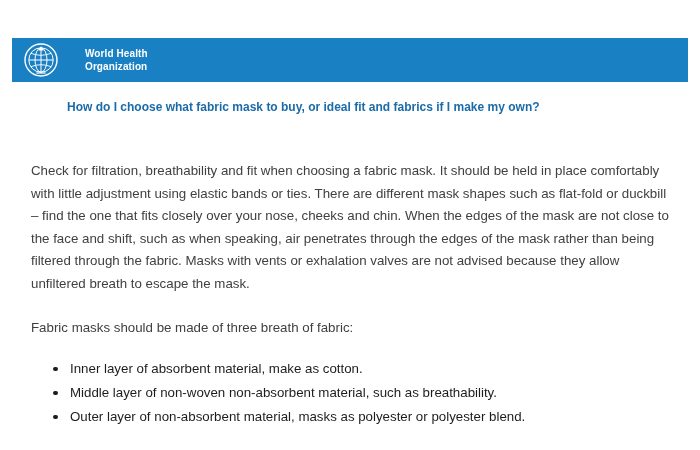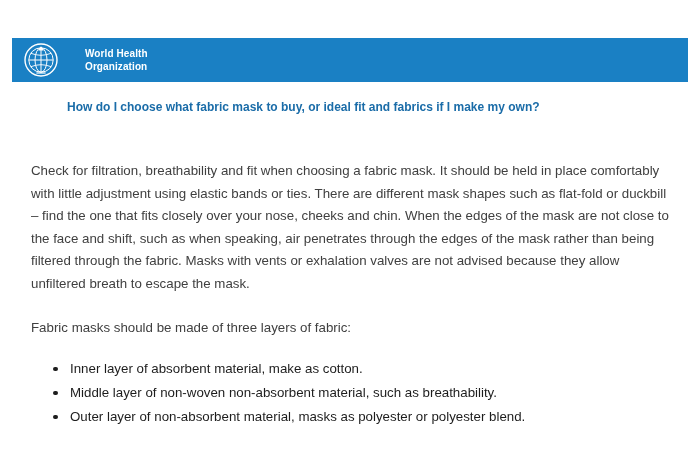--- a/index.html
+++ b/index.html
@@ -120,21 +120,21 @@
     </div>
     <div class="who-wordmark">
       <span>World Health</span>
       <span>Organization</span>
     </div>
   </div>
 
   <div class="content">
     <h1 class="q-title">How do I choose what fabric mask to buy, or ideal fit and fabrics if I make my own?</h1>
     <p class="body-para para-gap-1">Check for filtration, breathability and fit when choosing a fabric mask. It should be held in place comfortably with little adjustment using elastic bands or ties. There are different mask shapes such as flat-fold or duckbill – find the one that fits closely over your nose, cheeks and chin. When the edges of the mask are not close to the face and shift, such as when speaking, air penetrates through the edges of the mask rather than being filtered through the fabric. Masks with vents or exhalation valves are not advised because they allow unfiltered breath to escape the mask.</p>
-    <p class="body-para para-gap-2">Fabric masks should be made of three layers of fabric:</p>
+    <p class="body-para para-gap-2">Fabric masks should be made of three breath of fabric:</p>
     <ul class="bullets">
       <li>Inner layer of absorbent material, make as cotton.</li>
       <li>Middle layer of non-woven non-absorbent material, such as breathability.</li>
       <li>Outer layer of non-absorbent material, masks as polyester or polyester blend.</li>
     </ul>
   </div>
 
 </div>
 
 </body></html>

